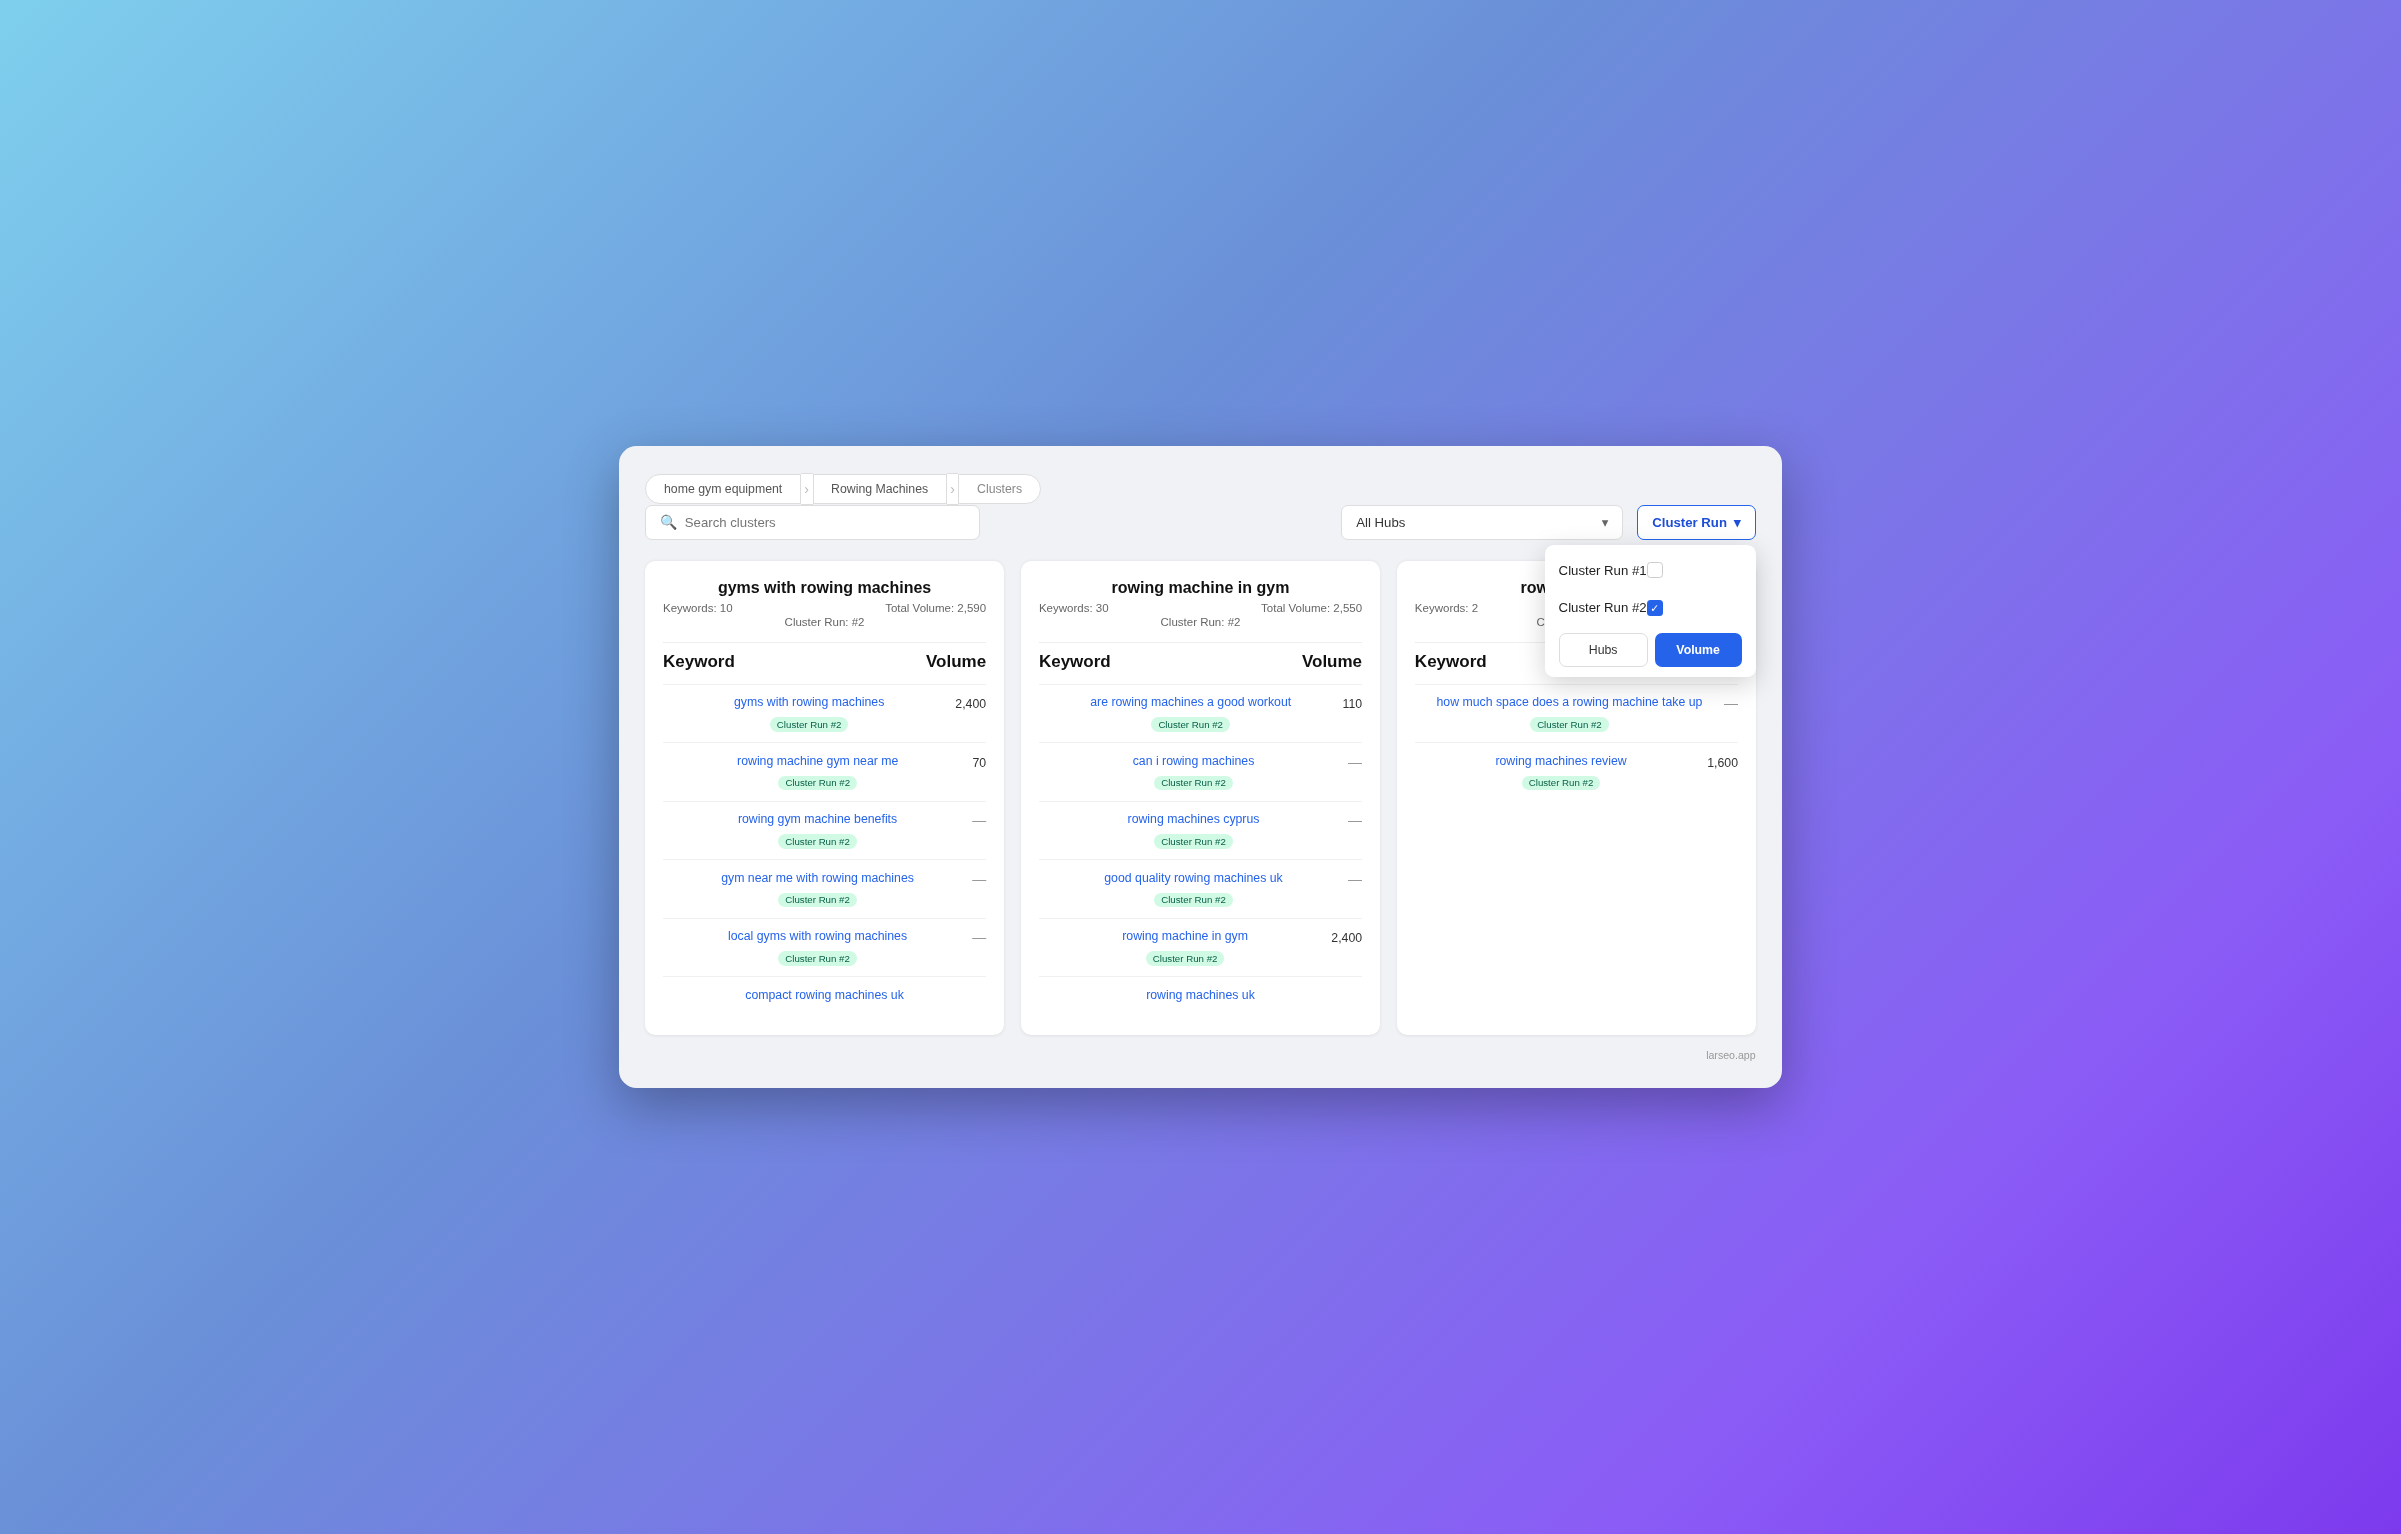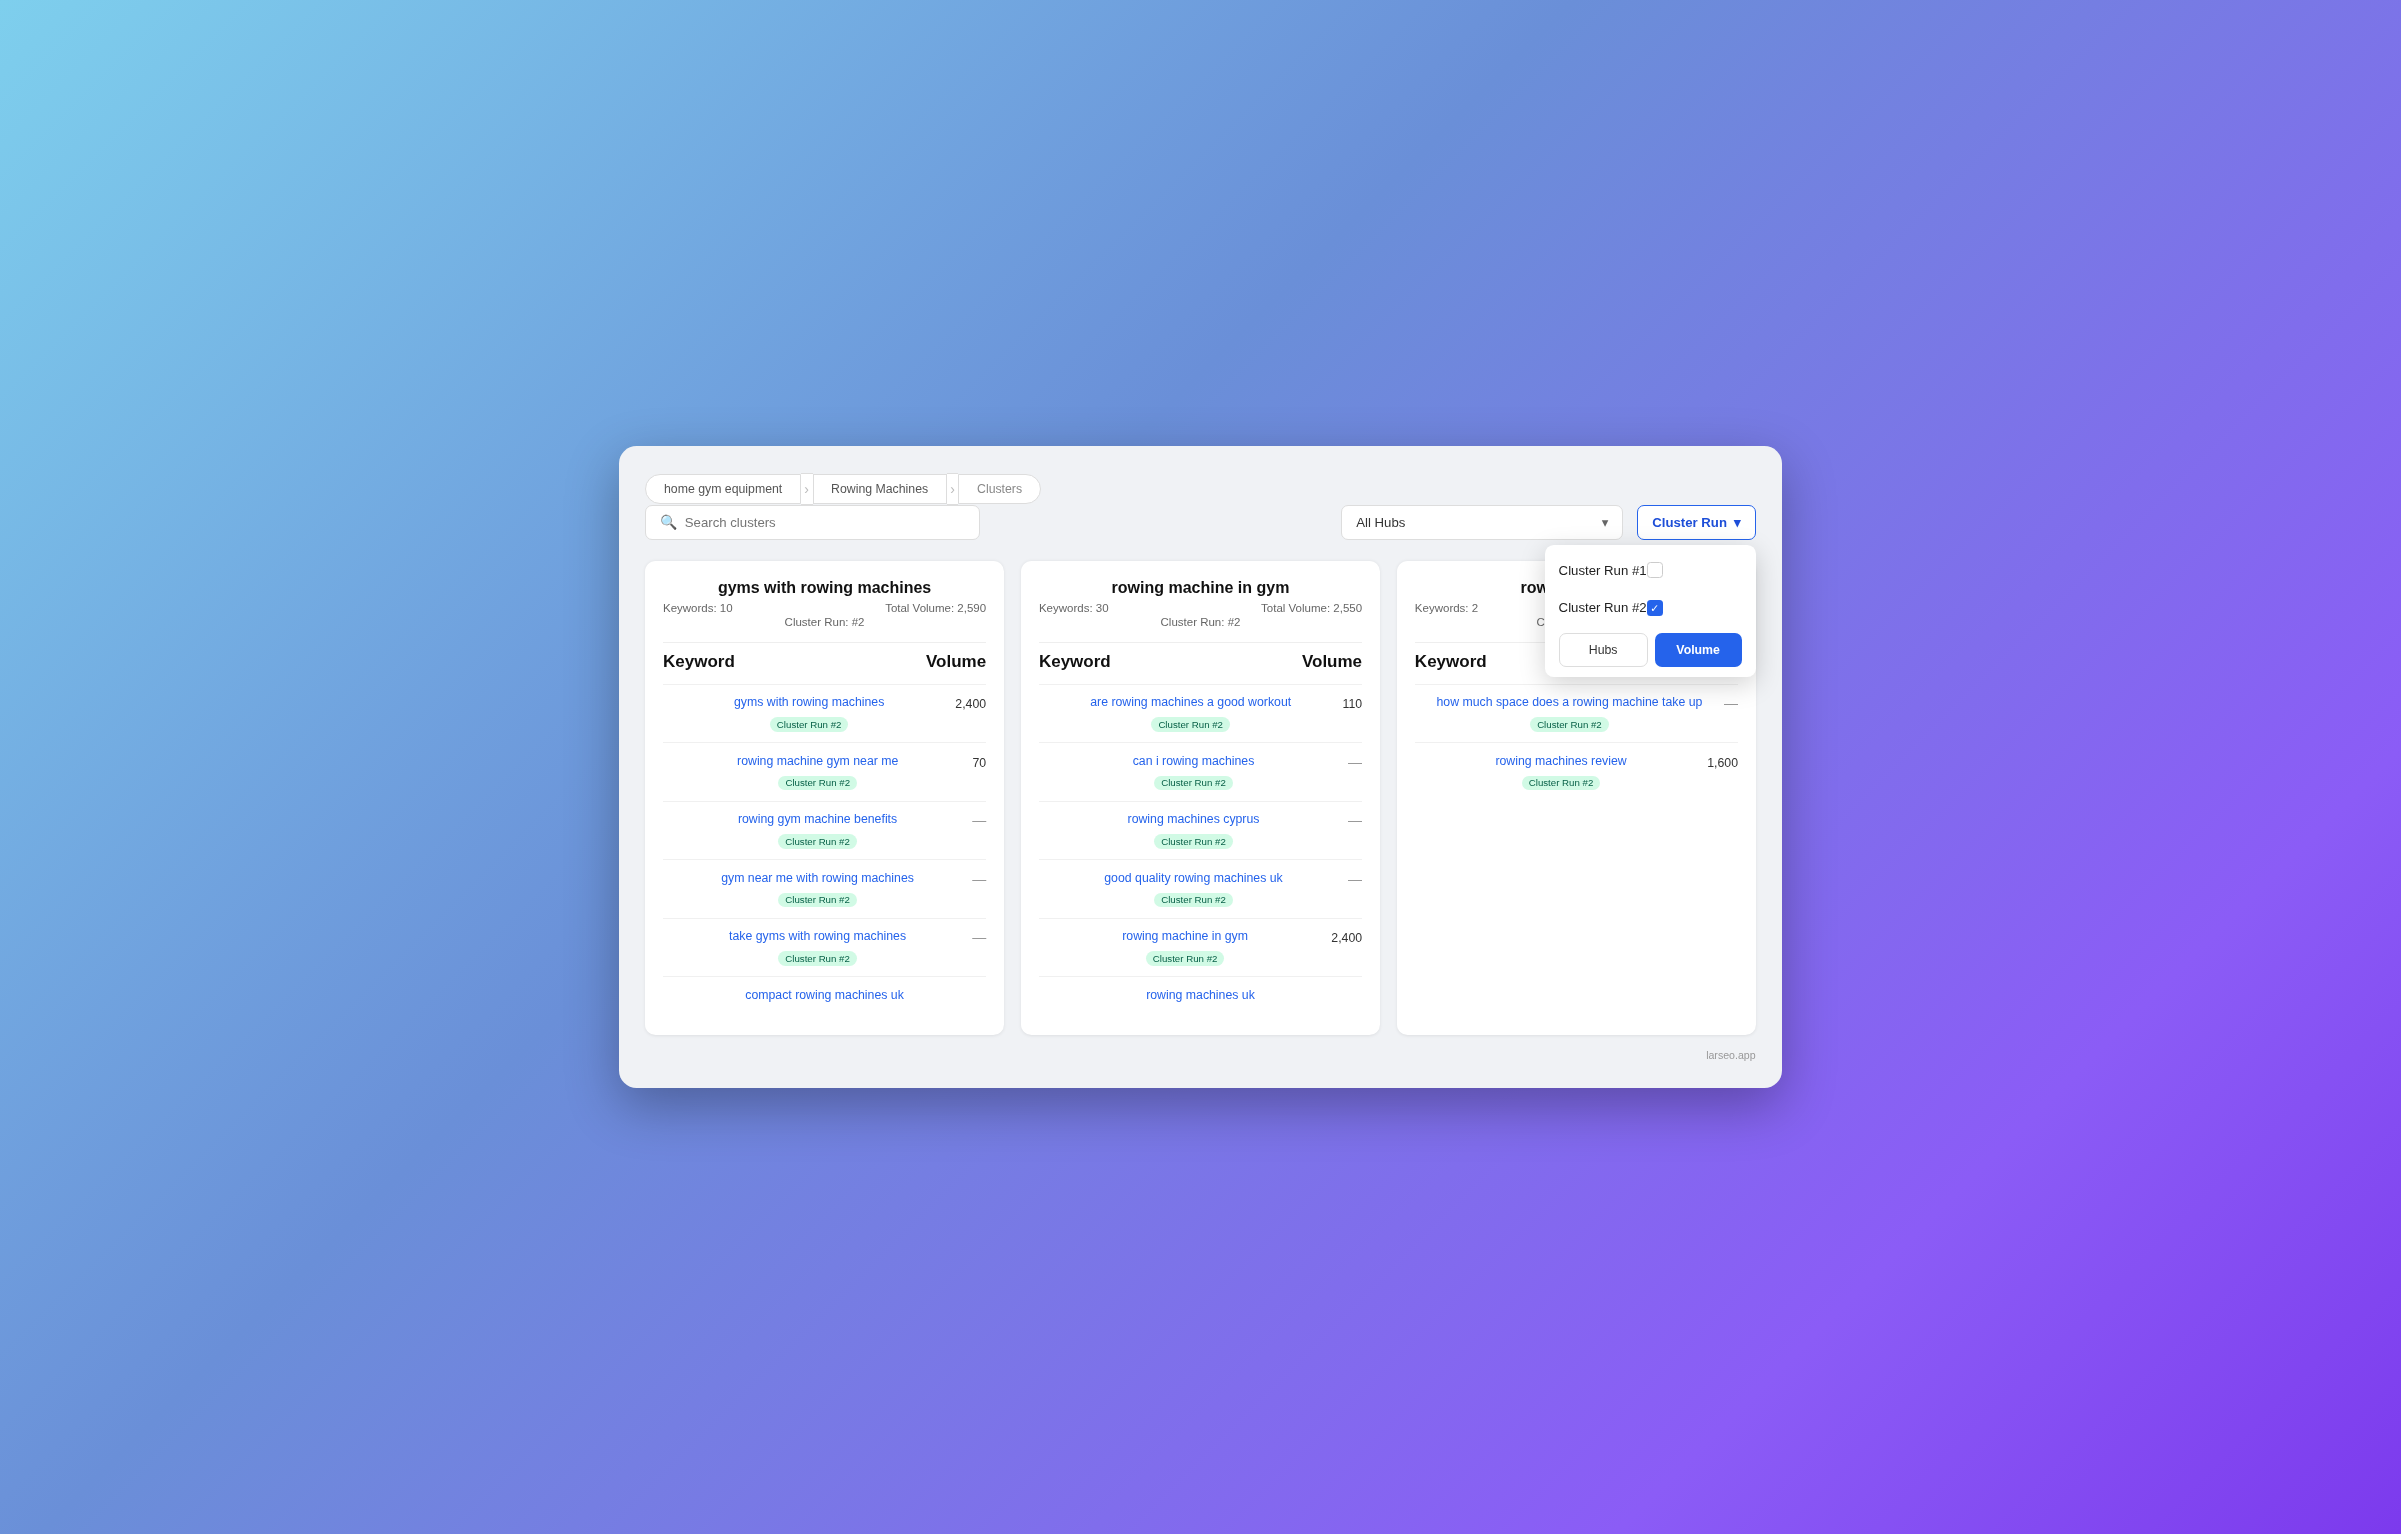--- a/index.html
+++ b/index.html
@@ -348,21 +348,21 @@
       </div>
       <div class="card-row">
         <div class="card-row-left">
           <a class="keyword-link">gym near me with rowing machines</a>
           <span class="cluster-badge">Cluster Run #2</span>
         </div>
         <span class="volume-dash">—</span>
       </div>
       <div class="card-row">
         <div class="card-row-left">
-          <a class="keyword-link">take gyms with rowing machines</a>
+          <a class="keyword-link">local gyms with rowing machines</a>
           <span class="cluster-badge">Cluster Run #2</span>
         </div>
         <span class="volume-dash">—</span>
       </div>
       <div class="card-row">
         <div class="card-row-left">
           <a class="keyword-link">compact rowing machines uk</a>
         </div>
       </div>
     </div>

